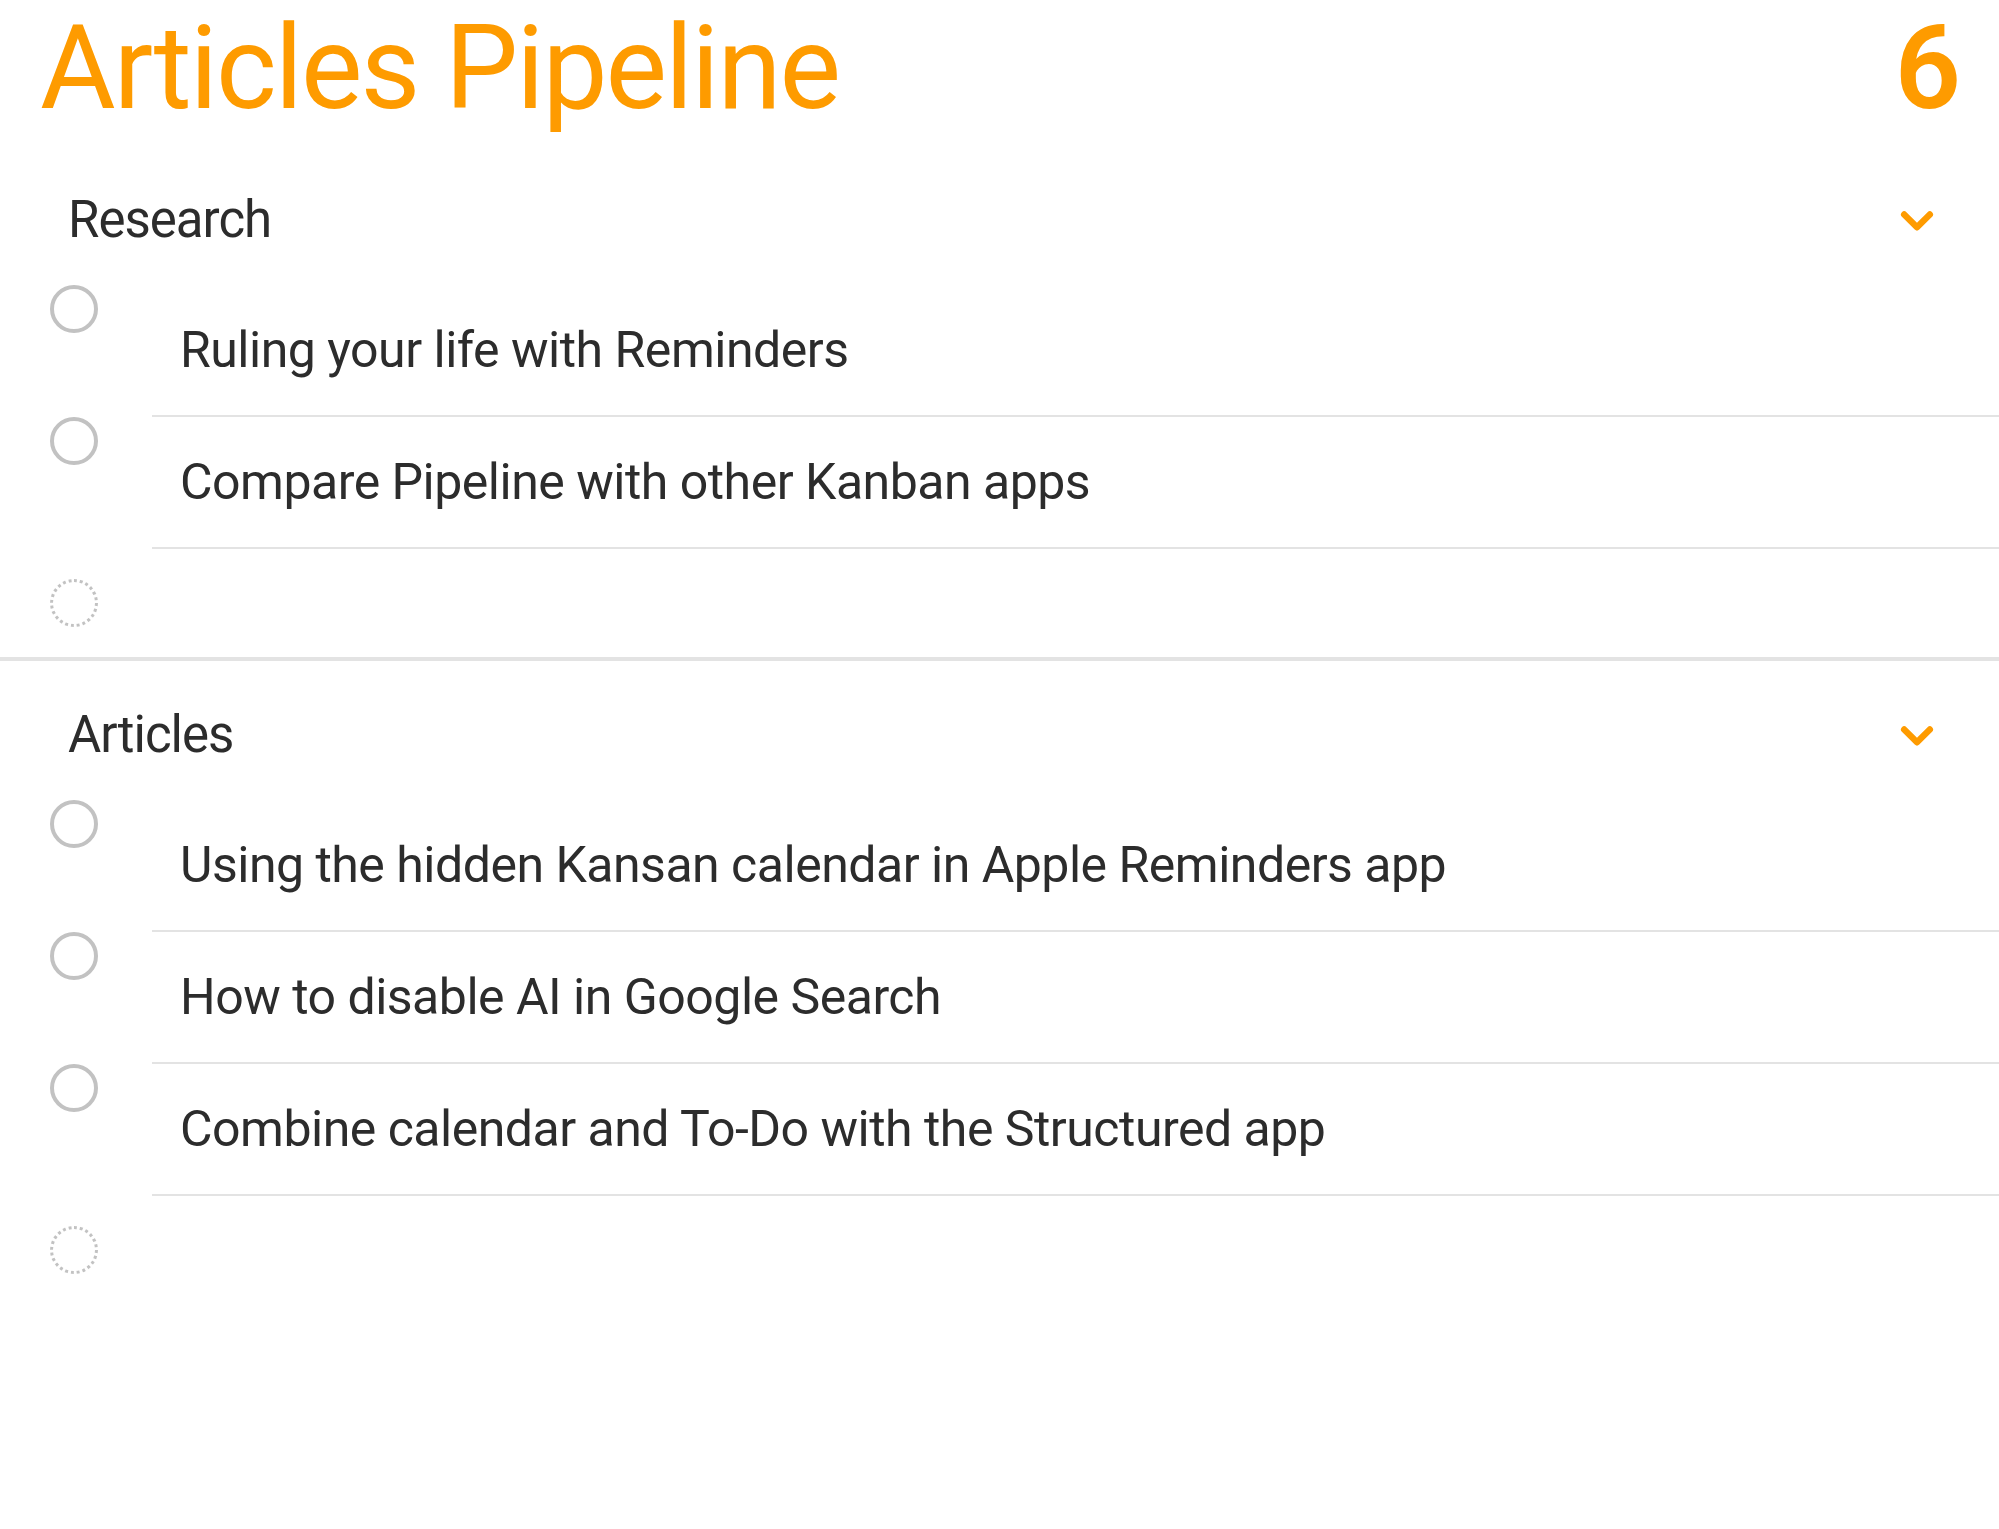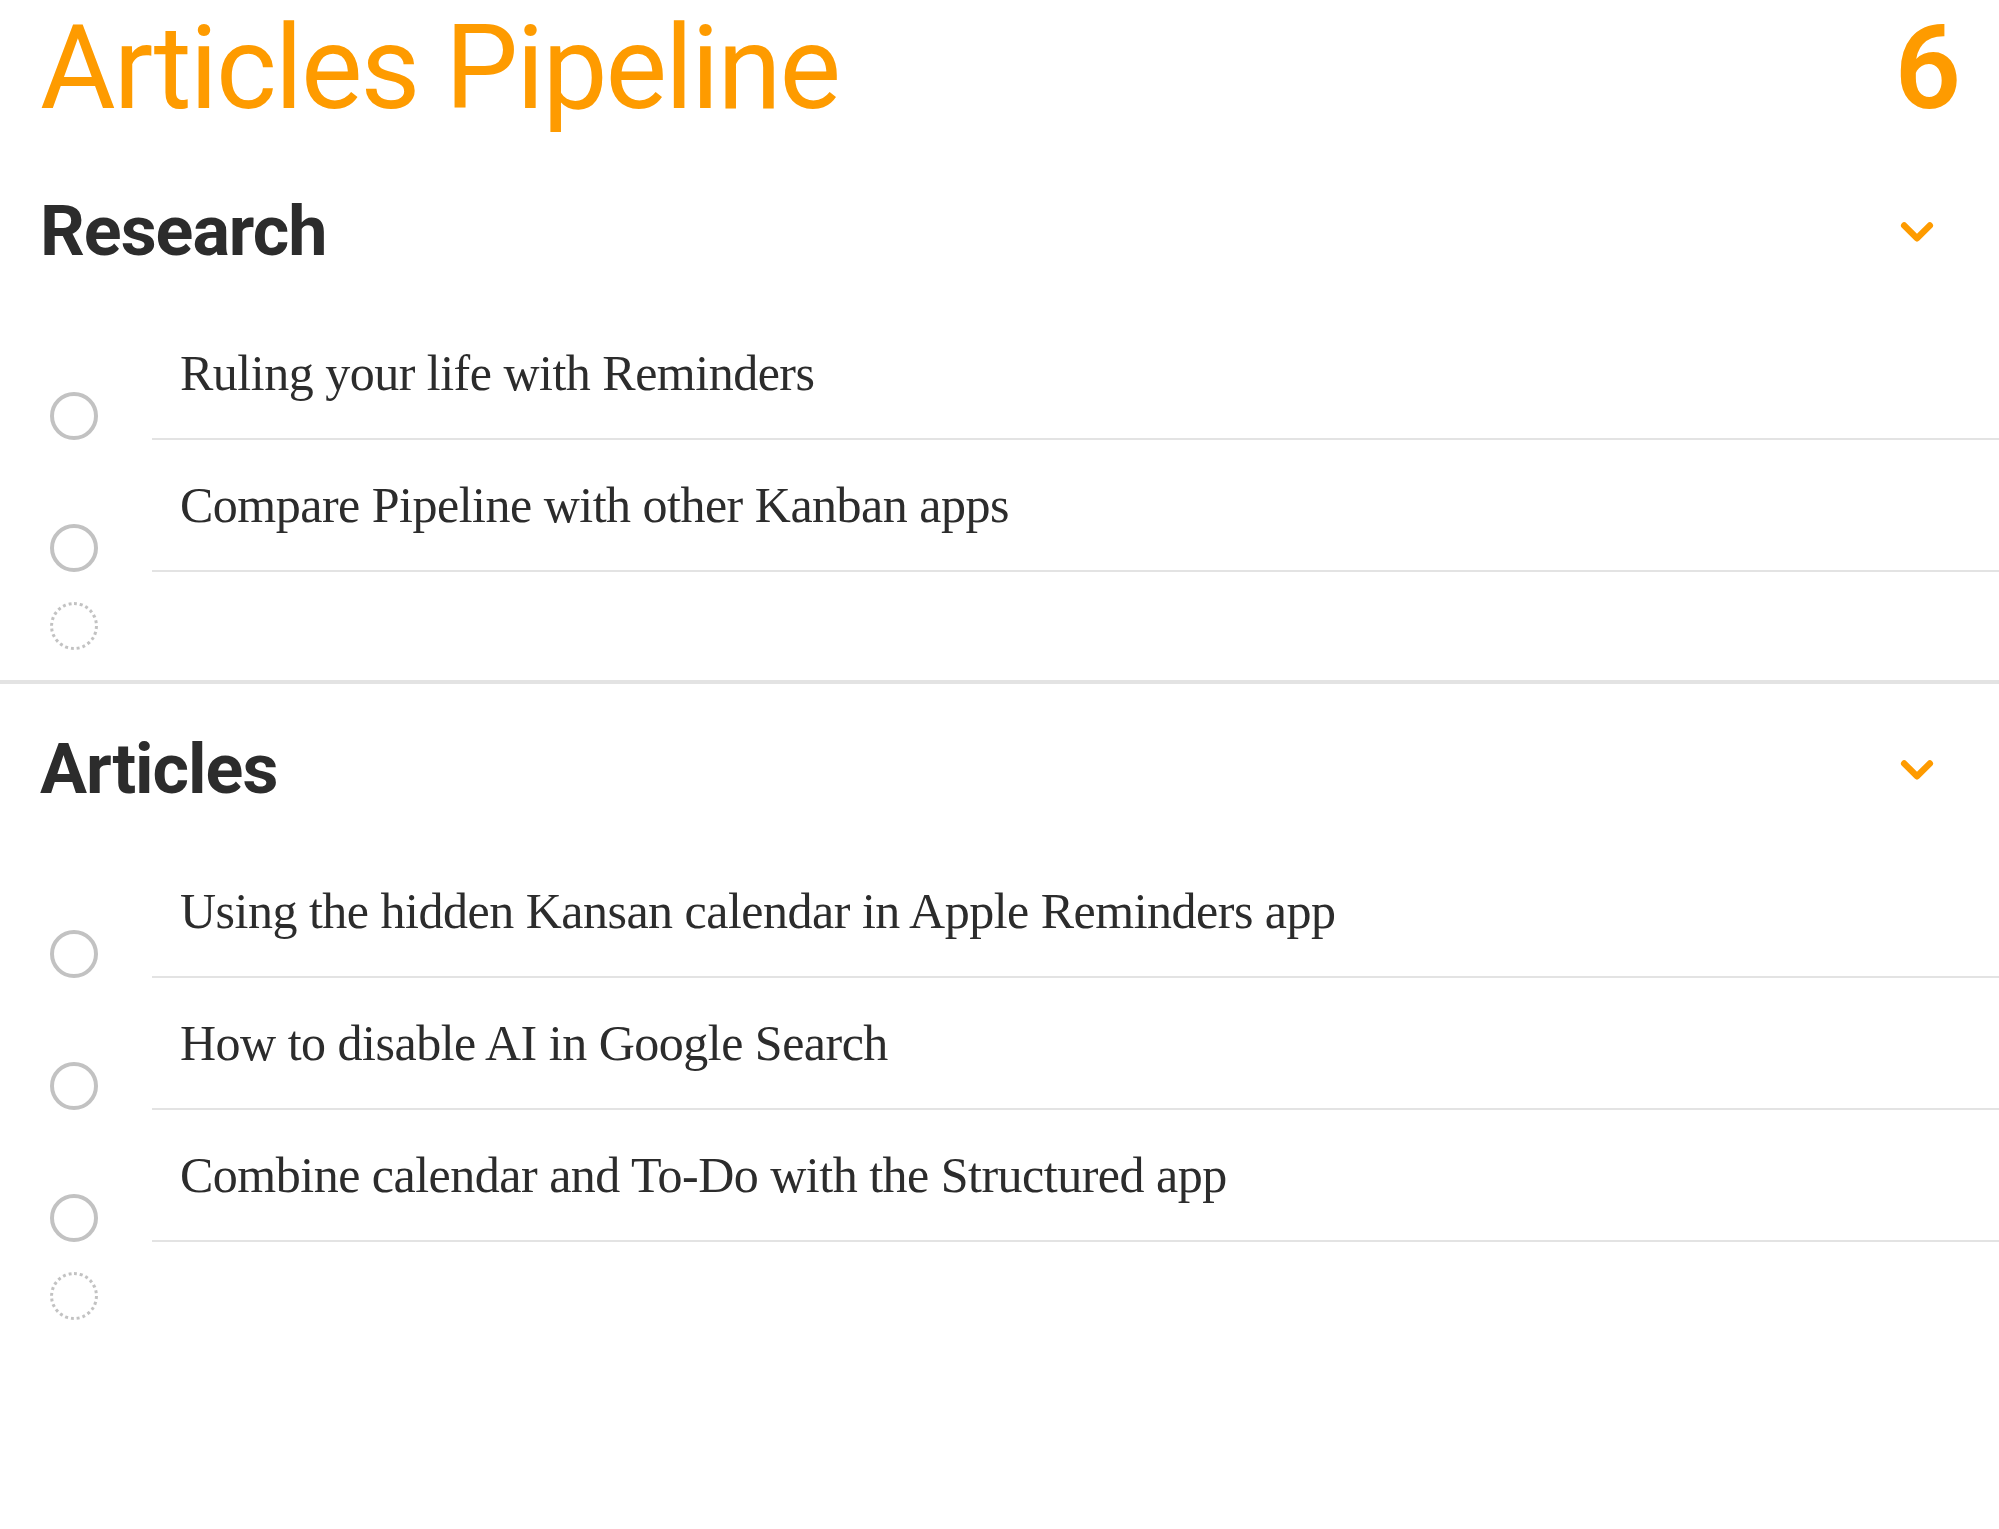--- a/index.html
+++ b/index.html
@@ -42,24 +42,25 @@
   .section {
     width: 100%;
   }
   .section-header {
     display: flex;
     align-items: center;
     justify-content: space-between;
     padding: 44px 60px 10px 40px;
   }
   .section-title {
-    font-size: 70px;
-    font-weight: 700;
+    font-size: 51px;
+    font-weight: 400;
     color: #2c2c2c;
     letter-spacing: -1px;
+    margin-left: 28px;
   }
   .chevron {
     display: inline-flex;
     align-items: center;
     justify-content: center;
   }
   .chevron svg {
     width: 44px;
     height: 44px;
     stroke: #fe9b00;
@@ -68,24 +69,23 @@
     stroke-linecap: round;
     stroke-linejoin: round;
   }
 
   
   .items {
     padding-top: 26px;
   }
   .item-row {
     display: flex;
-    align-items: flex-end;
+    align-items: flex-start;
     padding: 0 0 0 50px;
     min-height: 90px;
-    font-family: Liberation Serif, serif;
   }
   .radio {
     width: 48px;
     height: 48px;
     border-radius: 50%;
     border: 4px solid #c2c2c2;
     flex: 0 0 48px;
     margin-right: 54px;
     background: #ffffff;
   }

